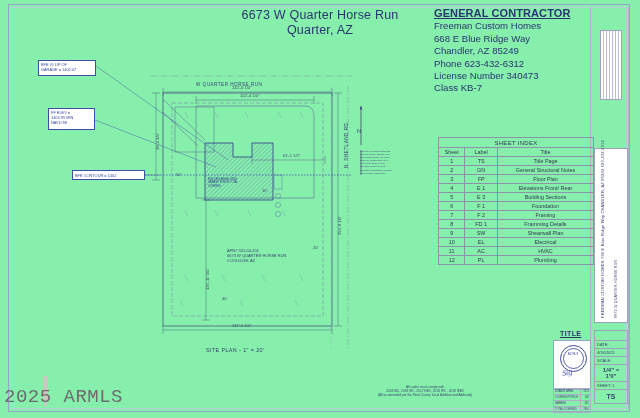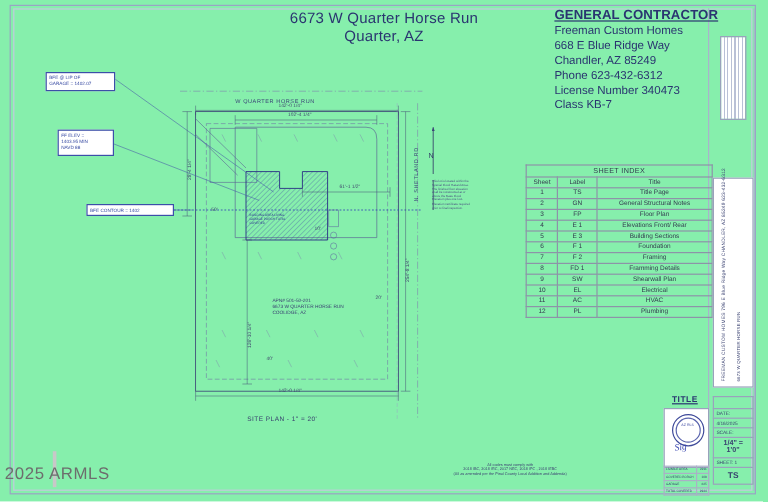--- a/index.html
+++ b/index.html
@@ -49,21 +49,20 @@
     letter-spacing: .2px;
     color: #2a3570;
   }
   .contractor {
     position: absolute;
     left: 434px; top: 7px;
     width: 160px;
     font-size: 9.6px;
     line-height: 12.4px;
     color: #2a3570;
-    margin-left: 28px;
   }
   .contractor .ct-head {
     font-weight: bold;
     font-size: 11px;
     text-decoration: underline;
     letter-spacing: .1px;
     margin-bottom: 1px;
   }
   
   .sheet-index {
@@ -300,23 +299,23 @@
     font-size: 3.2px;
     line-height: 4.2px;
     color: #3e4673;
     white-space: pre-line;
     text-align: center;
   }
   
   .watermark {
     position: absolute;
     left: 4px; top: 386px;
-    font-size: 14px;
+    font-size: 19px;
     color: #6d6d6d;
-    font-family: Liberation Sans, sans-serif;
+    font-family: Liberation Mono, monospace;
     letter-spacing: .5px;
   }
   .wm-bar {
     position: absolute;
     left: 44px; top: 376px;
     width: 3px; height: 30px;
     background: #c8c8c8;
   }
 </style>
 </head>

